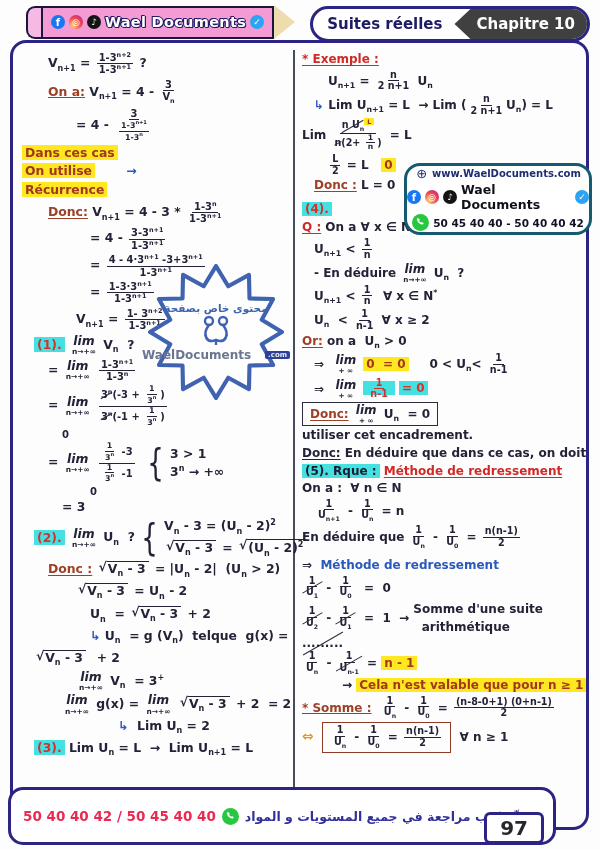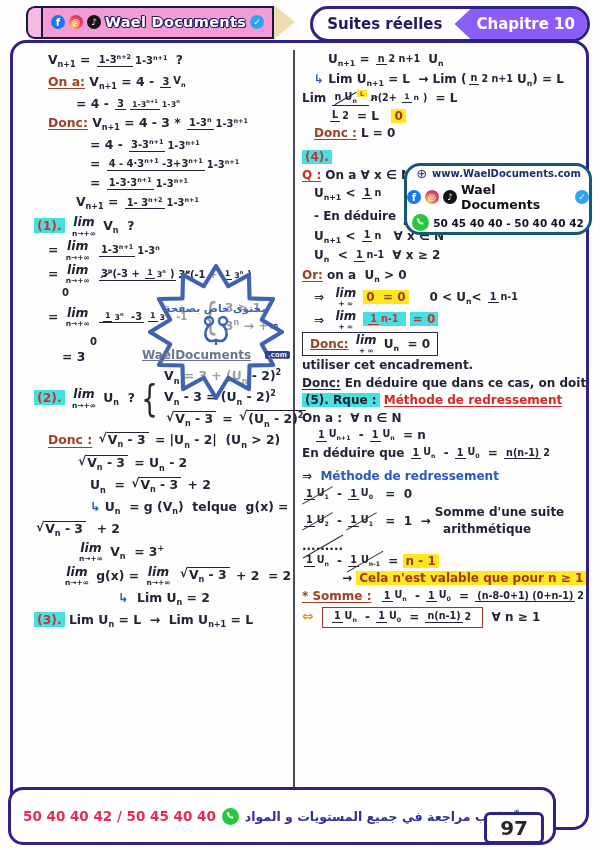--- a/index.html
+++ b/index.html
@@ -17,34 +17,34 @@
   .sic{display:inline-flex;align-items:center;justify-content:center;border-radius:50%;font-weight:700;flex:0 0 auto;}
   .fb{width:14px;height:14px;background:#1877f2;color:#fff;font-size:10px;}.fb::before{content:"f";}
   .ig{width:14px;height:14px;background:radial-gradient(circle at 30% 75%,#fed373,#f1414f 55%,#c13584 78%,#7b3bc1);color:#fff;font-size:9px;}.ig::before{content:"◎";}
   .tk{width:14px;height:14px;background:#141414;color:#fff;font-size:9px;}.tk::before{content:"♪";}
   .vrf{width:14px;height:14px;background:#2ca4f4;color:#fff;font-size:9px;}.vrf::before{content:"✓";}
   .wa{width:17px;height:17px;background:#27c83f;}
   .wa svg{width:11px;height:11px;}
   
   .chapbox{position:absolute;right:10px;top:6px;height:30px;display:flex;align-items:stretch;z-index:6;border:3px solid #2b2484;border-radius:18px;overflow:hidden;background:#fff;}
   .sect{display:flex;align-items:center;padding:0 12px 0 14px;color:#1d1b63;font-weight:700;font-size:15px;}
-  .chap{display:flex;align-items:center;padding:0 12px 0 22px;background:#8b5cf6;color:#fff;font-weight:700;font-size:15px;
+  .chap{display:flex;align-items:center;padding:0 12px 0 22px;background:#404040;color:#fff;font-weight:700;font-size:15px;
     clip-path:polygon(16px 0,100% 0,100% 100%,16px 100%,0 50%);}
   
   .col{position:absolute;top:52px;z-index:2;}
   .colL{left:22px;width:269px;}
   .colR{left:302px;width:286px;}
   .line{margin:0 0 3px 0;font-size:12.4px;font-weight:700;color:#232338;white-space:nowrap;line-height:1.3;}
   .colR .line{font-size:12px;margin-bottom:2px;}
   .i1{margin-left:12px;}.i2{margin-left:26px;}.i3{margin-left:40px;}.i4{margin-left:54px;}.i5{margin-left:68px;}.i6{margin-left:96px;}
   .tiny{font-size:10px;margin-bottom:2px;line-height:1;}
   .gap{margin-top:8px;}
   .sm{font-size:10.5px;}
   
-  .fr{display:inline-flex;flex-direction:row;align-items:center;vertical-align:middle;margin:0 2px;font-size:.8em;line-height:1.12;}
+  .fr{display:inline-flex;flex-direction:column;align-items:center;vertical-align:middle;margin:0 2px;font-size:.8em;line-height:1.12;}
   .fn{border-bottom:1.3px solid currentColor;padding:0 2px;display:block;}
   .fd{padding:0 2px;display:block;}
   sup{font-size:.65em;}sub{font-size:.65em;}
   .ust{display:inline-flex;flex-direction:column;align-items:center;vertical-align:middle;margin:0 3px;line-height:1;}
   .ut{font-style:italic;}
   .ub{font-size:.6em;margin-top:1px;}
   .sq{display:inline-flex;align-items:flex-start;vertical-align:middle;margin:0 2px;line-height:1.15;}
   .sq::before{content:"√";line-height:1;}
   .sqc{border-top:1.4px solid currentColor;padding:0 3px 0 1px;}
   .vst{display:inline-flex;flex-direction:column;align-items:flex-start;gap:2px;vertical-align:middle;text-align:left;}
@@ -61,21 +61,21 @@
   .und{text-decoration:underline;text-underline-offset:2px;}
   .boxd{border:1.6px solid #2b2b3e;padding:1px 7px;display:inline-block;}
   .boxw{border:1.8px solid #8d3c28;padding:2px 7px;display:inline-block;}
   .strk{position:relative;display:inline-block;}
   .strk::after{content:"";position:absolute;left:-6%;right:-6%;top:48%;border-top:1.5px solid #2b2b3e;transform:rotate(-30deg);}
   
   .wm{position:absolute;left:148px;top:264px;width:136px;height:136px;z-index:3;display:flex;align-items:center;justify-content:center;}
   .wm .star{position:absolute;inset:0;width:100%;height:100%;}
   .wm-inner{position:relative;display:flex;flex-direction:column;align-items:center;gap:0;}
   .wm-ar{font-size:10.5px;color:#3f63b0;font-weight:700;}
-  .wm-site{font-size:12px;color:#6b7590;font-weight:700;display:flex;align-items:center;text-decoration:underline;}
+  .wm-site{font-size:12px;color:#6b7590;font-weight:700;display:flex;align-items:center;}
   .wm-com{background:#2d3f97;color:#eee;font-size:7px;padding:0 3px;margin-left:14px;border-radius:2px;}
   
   .cbadge{position:absolute;left:404px;top:163px;width:182px;height:66px;border:3px solid #155a70;border-radius:16px;background:#fff;
     display:flex;flex-direction:column;justify-content:center;align-items:center;gap:2px;z-index:4;}
   .cb-row{display:flex;align-items:center;gap:4px;}
   .cb-w{font-size:10px;font-weight:700;color:#1d2e73;}
   .cb-name{font-size:12.5px;font-weight:700;color:#101018;}
   .cb-ph{font-size:10.5px;font-weight:700;color:#101028;}
   .glb{width:13px;height:13px;color:#1d2e73;font-size:13px;display:inline-flex;align-items:center;justify-content:center;}
   .glb::before{content:"⊕";}
@@ -118,20 +118,25 @@
         <span class="fn">3</span>
         <span class="fd">V<sub>n</sub></span>
       </span></div>
     <div class="line i4">= 4 - <span class="fr">
         <span class="fn">3</span>
         <span class="fd"><span class="fr">
             <span class="fn">1-3<sup>n+1</sup></span>
             <span class="fd">1-3<sup>n</sup></span>
           </span></span>
       </span></div>
+    <div class="line "><span class="vst">
+        <span><span class="hly">Dans ces cas</span></span>
+        <span><span class="hly">On utilise</span></span>
+        <span><span class="hly">Récurrence</span></span>
+      </span>&nbsp;&nbsp;<span class="bluet">→</span></div>
     <div class="line i2"><span class="mart"><span class="und">Donc:</span></span> V<sub>n+1</sub> = 4 - 3 * <span class="fr">
         <span class="fn">1-3<sup>n</sup></span>
         <span class="fd">1-3<sup>n+1</sup></span>
       </span></div>
     <div class="line i5">= 4 - <span class="fr">
         <span class="fn">3-3<sup>n+1</sup></span>
         <span class="fd">1-3<sup>n+1</sup></span>
       </span></div>
     <div class="line i5">= <span class="fr">
         <span class="fn">4 - 4·3<sup>n+1</sup> -3+3<sup>n+1</sup></span>
@@ -185,21 +190,20 @@
       </span>&nbsp;&nbsp;<span class="brc"></span> <span class="vst">
         <span>3 &gt; 1</span>
         <span>3<sup>n</sup> → +∞</span>
       </span></div>
     <div class="line i5 tiny">0</div>
     <div class="line i3">= 3</div>
     <div class="line i1"><span class="hlc">(2).</span> <span class="ust">
         <span class="ut">lim</span>
         <span class="ub">n→+∞</span>
       </span> U<sub>n</sub>&nbsp; ?&nbsp;<span class="brc"></span> <span class="vst">
-        <span>V<sub>n</sub> = 3 + (U<sub>n</sub> - 2)<sup>2</sup></span>
         <span>V<sub>n</sub> - 3 = (U<sub>n</sub> - 2)<sup>2</sup></span>
         <span><span class="sq">
             <span class="sqc">V<sub>n</sub> - 3</span>
           </span> = <span class="sq">
             <span class="sqc">(U<sub>n</sub> - 2)<sup>2</sup></span>
           </span></span>
       </span></div>
     <div class="line i2"><span class="mart"><span class="und">Donc :</span></span> <span class="sq">
         <span class="sqc">V<sub>n</sub> - 3</span>
       </span> = |U<sub>n</sub> - 2|&nbsp; (U<sub>n</sub> &gt; 2)</div>
@@ -223,20 +227,21 @@
       </span> g(x) = <span class="ust">
         <span class="ut">lim</span>
         <span class="ub">n→+∞</span>
       </span> <span class="sq">
         <span class="sqc">V<sub>n</sub> - 3</span>
       </span> + 2&nbsp; = 2</div>
     <div class="line i6"><span class="bluet">↳</span>&nbsp; Lim U<sub>n</sub> = 2</div>
     <div class="line i1"><span class="hlc">(3).</span> Lim U<sub>n</sub> = L&nbsp; →&nbsp; Lim U<sub>n+1</sub> = L</div>
   </div>
 <div class="col colR" id="colR">
+    <div class="line "><span class="redt"><span class="und">* Exemple :</span></span></div>
     <div class="line i2">U<sub>n+1</sub> = <span class="fr">
         <span class="fn">n</span>
         <span class="fd">2 n+1</span>
       </span>&nbsp;U<sub>n</sub></div>
     <div class="line i1"><span class="bluet">↳</span>&nbsp;Lim U<sub>n+1</sub> = L&nbsp; → Lim (<span class="fr">
         <span class="fn">n</span>
         <span class="fd">2 n+1</span>
       </span>U<sub>n</sub>) = L</div>
     <div class="line ">Lim <span class="fr">
         <span class="fn"><span class="strk">n U<sub>n</sub></span><sup><span class="hly">L</span></sup></span>

